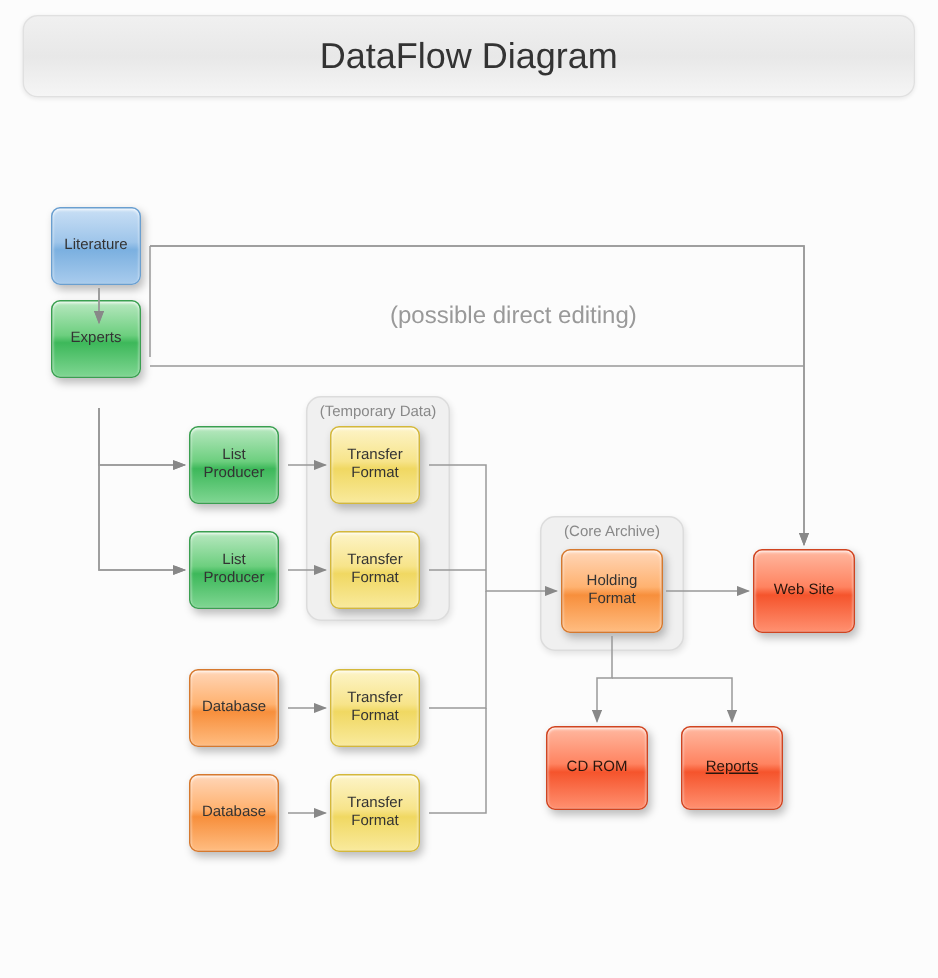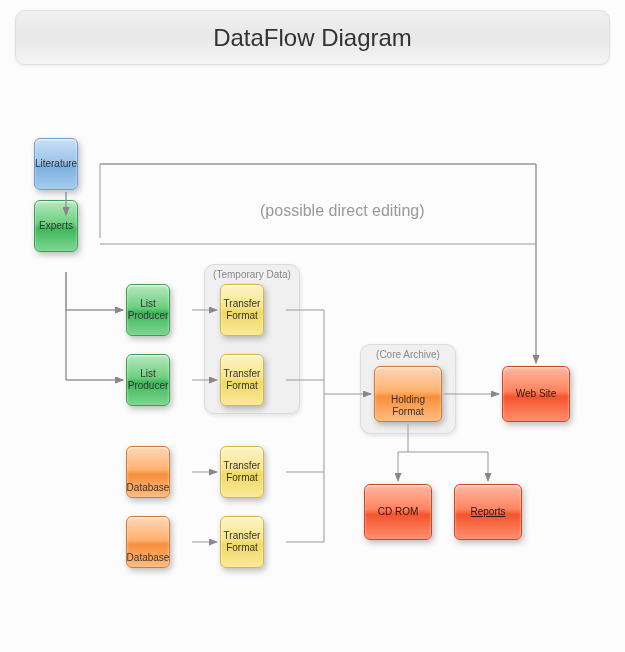--- a/index.html
+++ b/index.html
@@ -22,21 +22,21 @@
     border-radius: 10px;
     display: flex;
     align-items: center;
     justify-content: center;
     font-size: 24px;
     color: #333;
     box-shadow: 0 1px 3px rgba(0,0,0,0.08);
   }
   .node {
     position: absolute;
-    width: 44px;
+    width: 60px;
     height: 52px;
     border-radius: 6px;
     display: flex;
     align-items: center;
     justify-content: center;
     text-align: center;
     font-size: 10px;
     color: #333;
     box-shadow: 2px 3px 6px rgba(0,0,0,0.25), inset 0 1px 2px rgba(255,255,255,0.9);
     padding: 3px;
@@ -51,21 +51,20 @@
     background: linear-gradient(to bottom, #b8e8c0 0%, #6dcf7f 45%, #3db85a 55%, #7fd692 100%);
     border: 1px solid #3a9f50;
   }
   .node.yellow {
     background: linear-gradient(to bottom, #fdf4c8 0%, #f7e48a 45%, #f0d862 55%, #f9ea9c 100%);
     border: 1px solid #d4b83a;
   }
   .node.orange {
     background: linear-gradient(to bottom, #ffd6b8 0%, #ffb270 45%, #f78f3c 55%, #ffbc80 100%);
     border: 1px solid #d6792e;
-    align-items: flex-end;
   }
   .node.red {
     background: linear-gradient(to bottom, #ffb8a0 0%, #ff8360 45%, #f5542c 55%, #ff9070 100%);
     border: 1px solid #d04420;
     color: #2a160d;
   }
   .group {
     position: absolute;
     background: #f0f0f0;
     border: 1px solid #dcdcdc;

